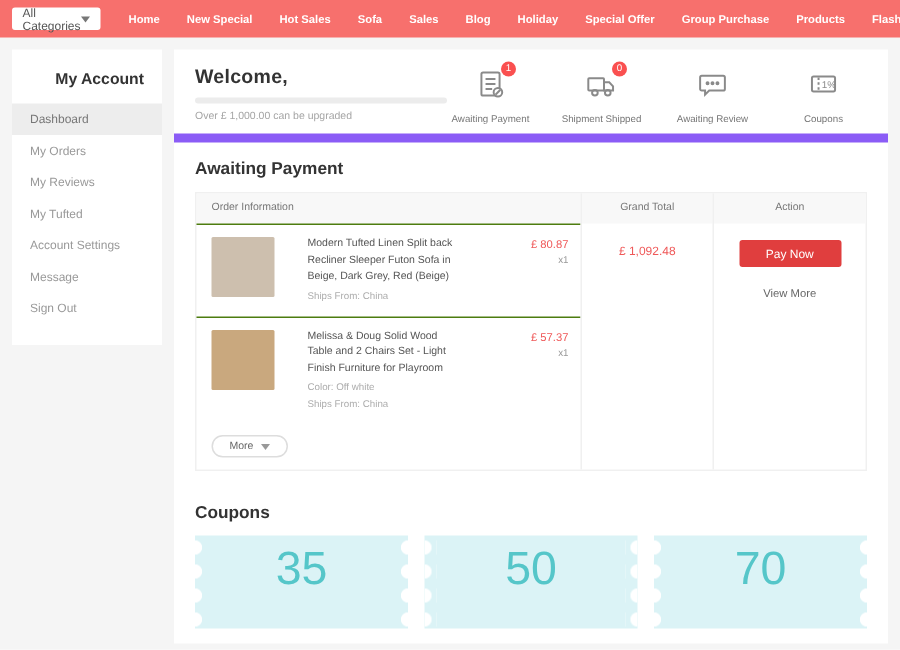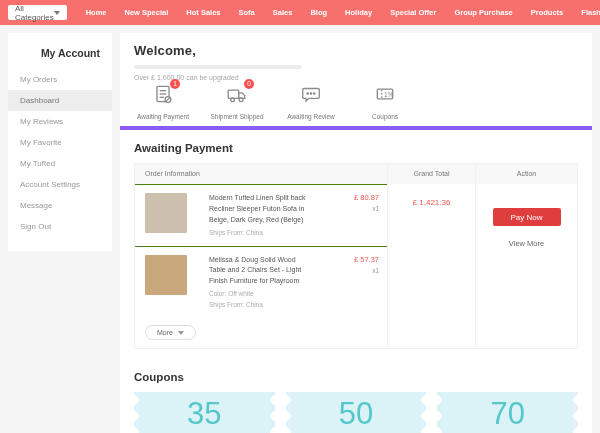--- a/index.html
+++ b/index.html
@@ -18,21 +18,21 @@
   
   .page { display:flex; align-items:flex-start; padding:8px 8px 0 8px; gap:8px; }
   .sidebar { width:104px; background:#fff; padding:10px 0 14px 0; }
   .side-title { font-size:10.5px; font-weight:bold; color:#333; padding:4px 12px 10px 12px;text-align:right; }
   .side-item { font-size:8px; color:#999; padding:6px 12px; cursor:pointer; }
   .side-item.active { background:#ededed; color:#777; }
   .main { flex:1; background:#fff; min-height:392px; }
 
   
   .welcome { display:flex; justify-content:flex-start; padding:10px 14px 6px 14px;
-    border-bottom:4px solid #8b5cf6;flex-direction:column; }
+    border-bottom:6px solid #8b5cf6; }
   .w-title { font-size:13px; color:#333; font-weight:bold; letter-spacing:.2px; }
   .w-bar { width:168px; height:4px; background:#ececec; border-radius:2px; margin:7px 0 5px 0; }
   .w-note { font-size:7px; color:#a5a5a5; }
   .status-row { display:flex; gap:16px; padding-top:2px; }
   .status-item { width:58px; text-align:center; cursor:pointer; }
   .icon-wrap { position:relative; display:inline-block; width:24px; height:22px; }
   .badge { position:absolute; top:-4px; right:-5px; min-width:10px; height:10px; border-radius:5px;
     background:#fa5050; color:#fff; font-size:6.5px; line-height:10px; text-align:center; padding:0 2px; }
   .status-label { font-size:6.5px; color:#777; margin-top:4px; }
   svg.sicon { stroke:#8a8a8a; fill:none; stroke-width:1.2; }
@@ -50,21 +50,21 @@
   .order-row:first-of-type { border-top:none; }
   .thumb { width:42px; height:40px; border-radius:1px; flex:none; }
   .order-text { flex:1; }
   .order-name { font-size:7px; color:#555; line-height:1.55; cursor:pointer; }
   .order-name.bold { font-weight:bold; color:#444; }
   .order-details { font-size:6.5px; color:#adadad; line-height:1.7; white-space:pre-line; margin-top:1px; }
   .order-price { width:48px; text-align:right; }
   .price { font-size:7.5px; color:#ef5858; }
   .qty { font-size:6.5px; color:#999; margin-top:3px; }
   .gt-value { font-size:8px; color:#ef5858; margin-top:14px; }
-  .pay-btn { display:block; margin:24px auto 0 auto; width:68px; height:18px; background:#e03e3e;
+  .pay-btn { display:block; margin:11px auto 0 auto; width:68px; height:18px; background:#e03e3e;
     color:#fff; border:none; border-radius:2px; font-size:8px; cursor:pointer; font-family:inherit; }
   .view-more { font-size:7.5px; color:#666; margin-top:13px; cursor:pointer; }
   .more-btn { margin-top:7px; display:inline-flex; align-items:center; gap:5px; border:1px solid #ddd;
     background:#fff; border-radius:9px; padding:3px 11px; font-size:7px; color:#666; cursor:pointer; font-family:inherit; }
   .more-btn .caret-down { border-top-color:#999; }
 
   
   .coupon-row { display:flex; gap:11px; }
   .coupon { flex:1; text-align:center; }
   .coupon-body { position:relative; background:#dbf3f6; height:62px; padding-top:6px; }
@@ -109,27 +109,26 @@
       <span class="nav-item">Flash Sale</span>
 
   </div>
 </div>
 
 <div class="page">
 
   <div class="sidebar">
     <div class="side-title">My Account</div>
 
+      <div class="side-item active">Dashboard</div>
+
       <div class="side-item">My Orders</div>
 
-      <div class="side-item active">Dashboard</div>
-
       <div class="side-item">My Reviews</div>
 
-      <div class="side-item">My Favorite</div>
 
       <div class="side-item">My Tufted</div>
 
 
       <div class="side-item">Account Settings</div>
 
       <div class="side-item">Message</div>
 
       <div class="side-item">Sign Out</div>
 
@@ -228,21 +227,21 @@
 
           <div style="padding:0 0 8px 10px;">
             <button class="more-btn">
               <span>More</span>
               <span class="caret-down"></span>
             </button>
           </div>
         </div>
         <div class="col-gt">
           <div class="th">Grand Total</div>
-          <div class="gt-value">£ 1,421.36</div>
+          <div class="gt-value">£ 1,092.48</div>
         </div>
         <div class="col-action">
           <div class="th">Action</div>
           <button class="pay-btn">Pay Now</button>
           <div class="view-more">View More</div>
         </div>
       </div>
     </div>
 
     <div class="section">

